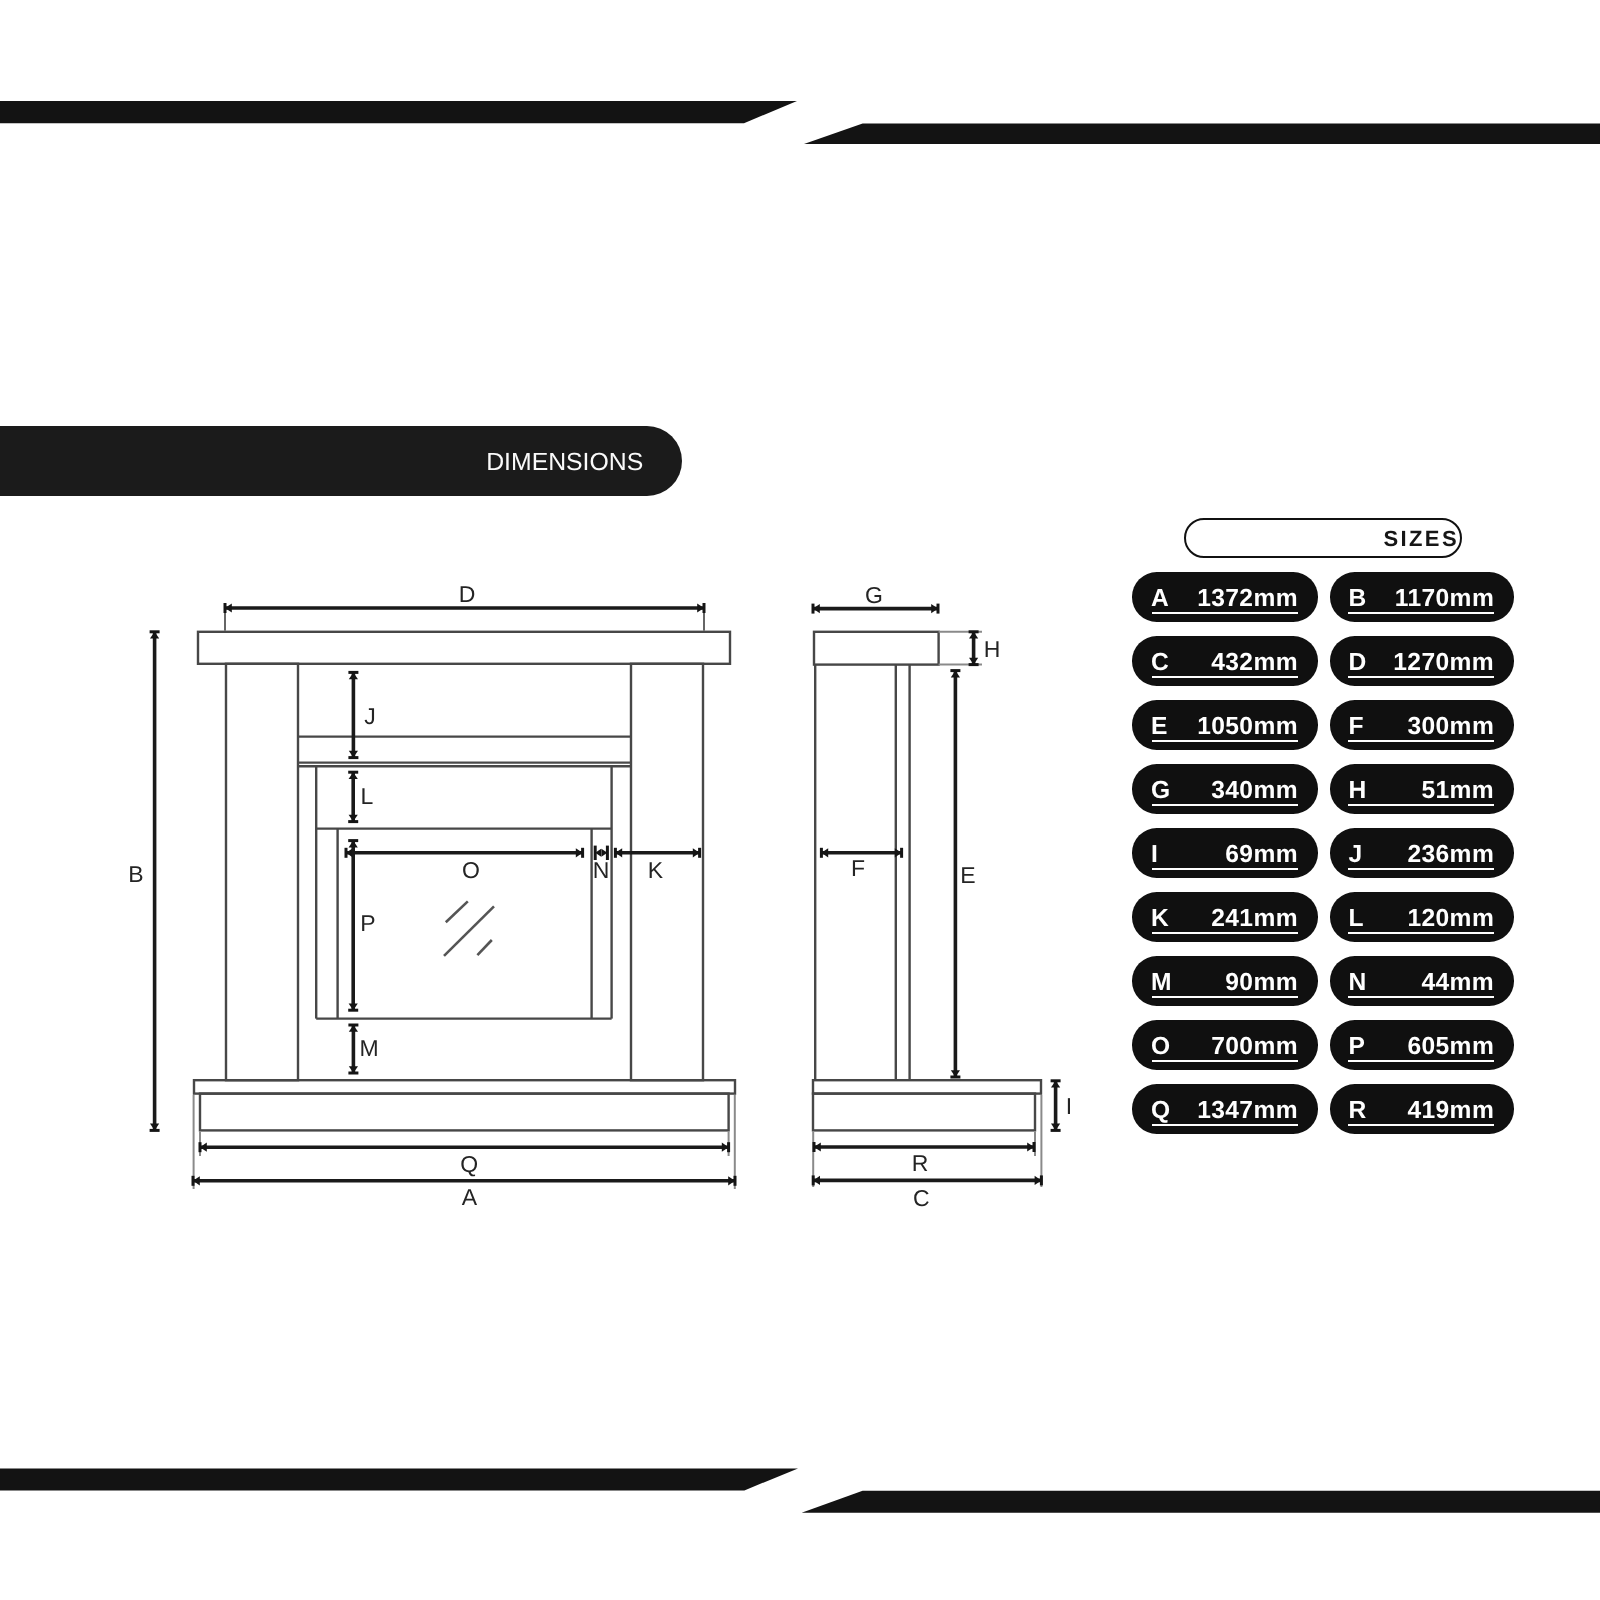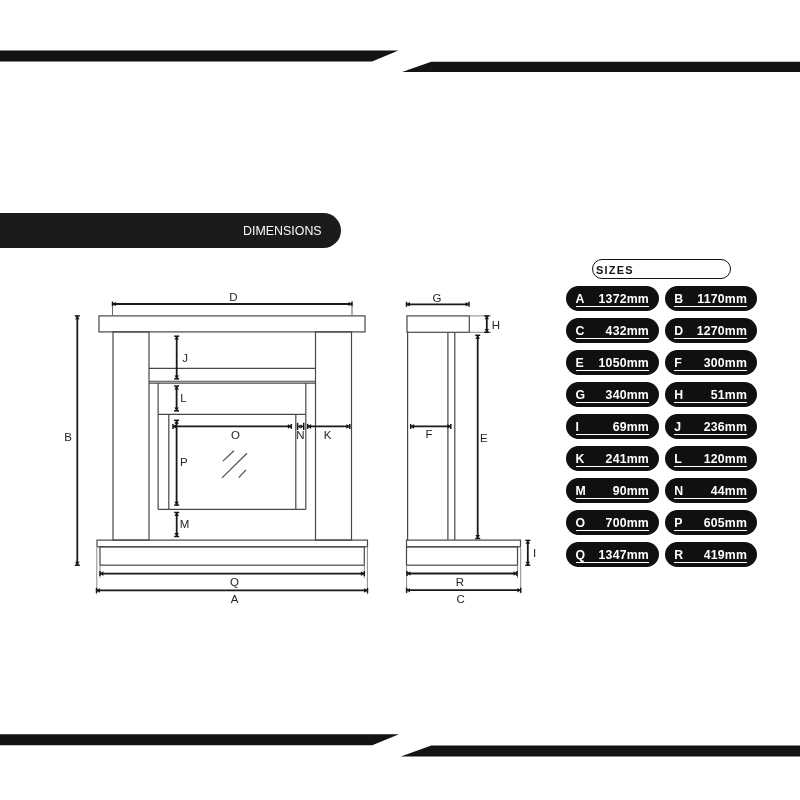--- a/index.html
+++ b/index.html
@@ -199,21 +199,21 @@
 <text x="460" y="585.6" text-anchor="middle" font-family="Liberation Sans, sans-serif" font-size="11.5" fill="#242424">R</text>
 
 <line x1="406.6" y1="590.2" x2="520.7" y2="590.2" stroke="#1a1a1a" stroke-width="1.8"></line>
 <line x1="406.6" y1="587.7" x2="406.6" y2="592.7" stroke="#151515" stroke-width="1.5"></line>
 <line x1="520.7" y1="587.7" x2="520.7" y2="592.7" stroke="#151515" stroke-width="1.5"></line>
 <polygon points="406.6,590.2 410.0,592.5 410.0,587.9" fill="#151515"></polygon>
 <polygon points="520.7,590.2 517.3,587.9 517.3,592.5" fill="#151515"></polygon>
 <text x="460.6" y="602.8" text-anchor="middle" font-family="Liberation Sans, sans-serif" font-size="11.5" fill="#242424">C</text>
 </svg>
 
-<div class="abs" style="left:592px;top:258.5px;width:138.5px;height:20.2px;border-radius:10.1px;background:#fff;border:1.6px solid #111;box-sizing:border-box;display:flex;align-items:center;justify-content:flex-start;">
+<div class="abs" style="left:592px;top:258.5px;width:138.5px;height:20.2px;border-radius:10.1px;background:#fff;border:1.6px solid #111;box-sizing:border-box;display:flex;align-items:center;justify-content:flex-end;">
   <div style="font-size:11px;font-weight:bold;color:#161616;letter-spacing:1.2px;padding-left:3px;transform:translateY(0.8px);">SIZES</div>
 </div>
 
 <div class="pill" style="left:566px;top:285.9px;">
   <div class="pin">
       <span>A</span>
       <span>1372mm</span>
     </div>
 </div>
 

